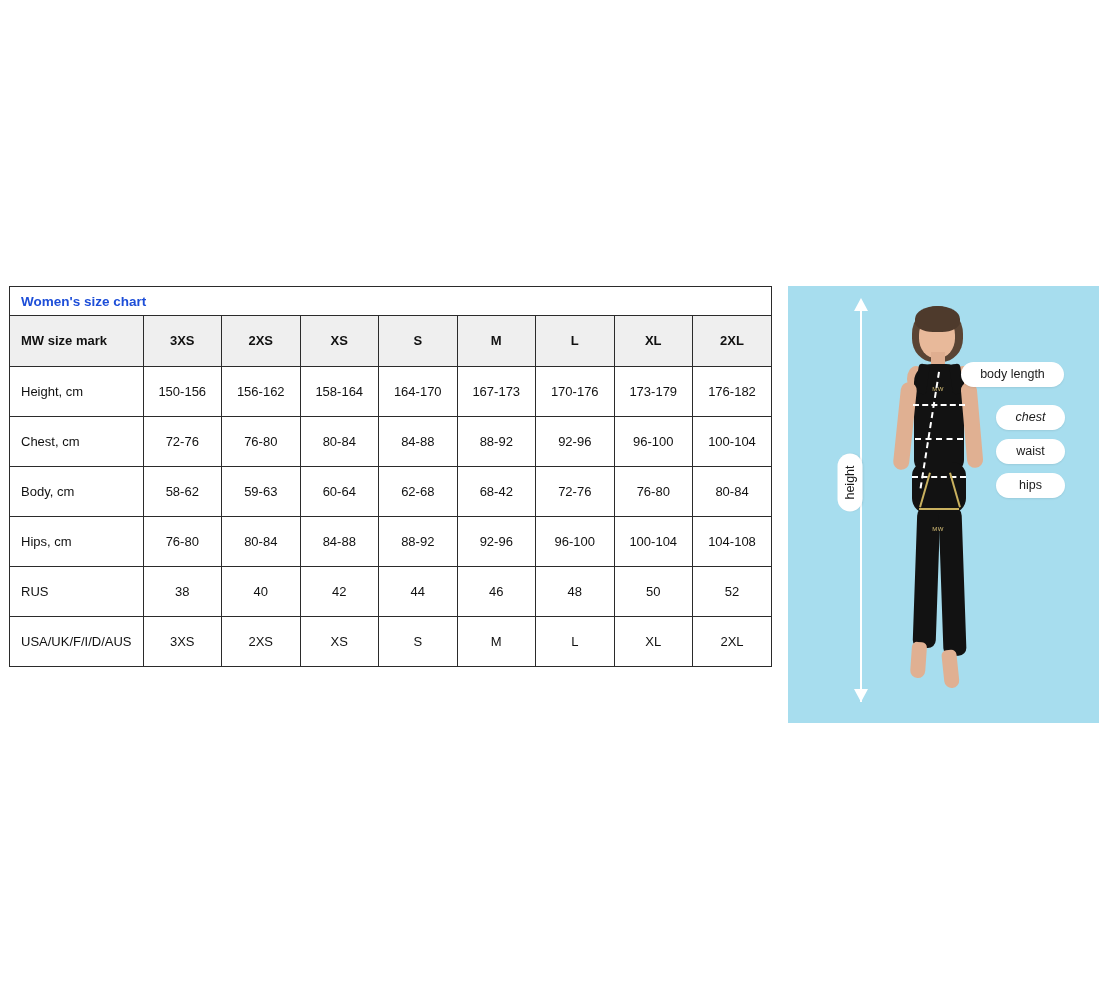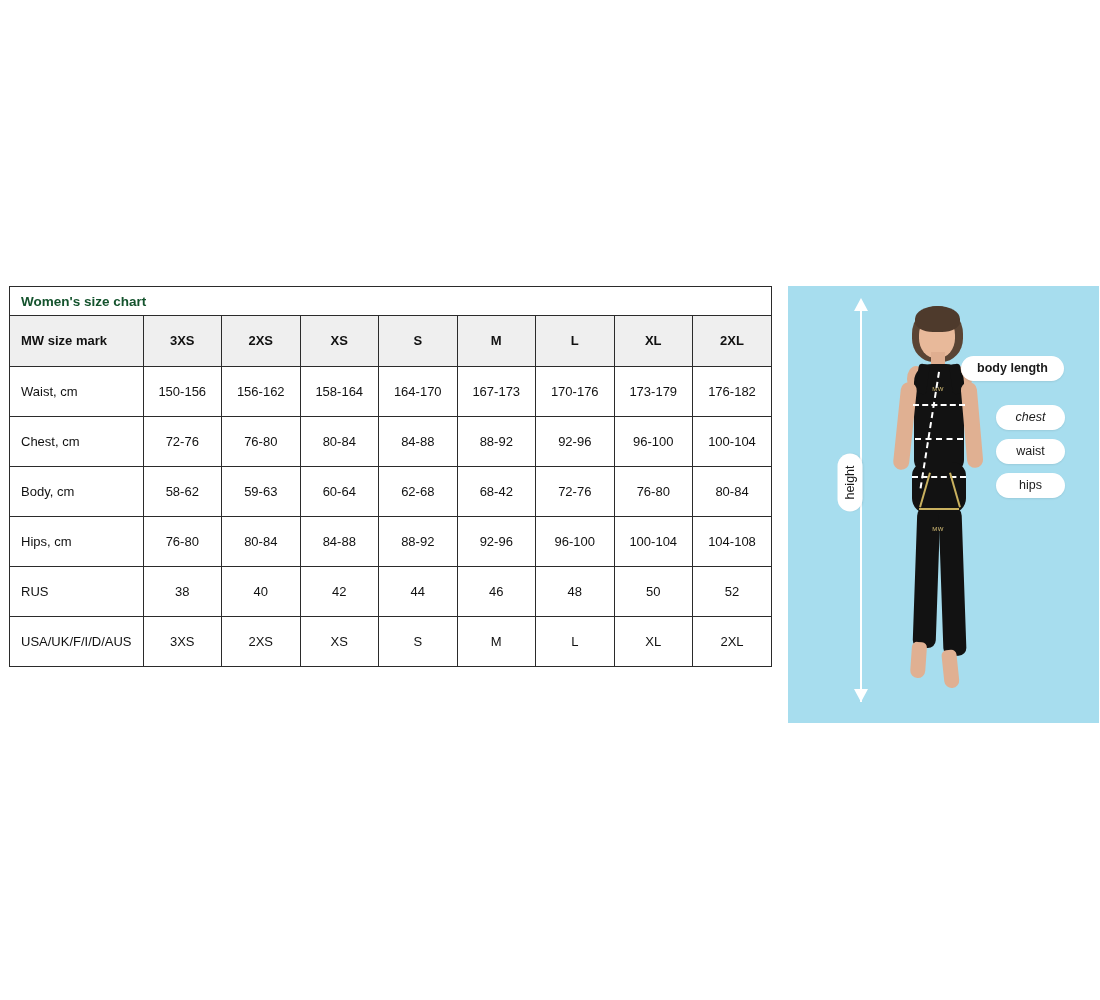--- a/index.html
+++ b/index.html
@@ -33,21 +33,21 @@
     border: 1px solid #2b2b2b;
     box-sizing: border-box;
     background: #ffffff;
   }
   .chart-title {
     height: 29px;
     line-height: 29px;
     padding-left: 11px;
     font-size: 13.5px;
     font-weight: bold;
-    color: #14532d;
+    color: #1d4ed8;
     border-bottom: 1px solid #2b2b2b;
     box-sizing: border-box;
   }
   table.size-table {
     border-collapse: collapse;
     width: 100%;
     table-layout: fixed;
   }
   table.size-table td,
   table.size-table th {
@@ -130,21 +130,21 @@
     background: #ffffff;
     border-radius: 14px;
     font-size: 12.5px;
     color: #1a1a1a;
     height: 25px;
     line-height: 25px;
     text-align: center;
     box-shadow: 0 1px 2px rgba(0,0,0,0.08);
     white-space: nowrap;
   }
-  .pill.body-length { left: 173px; top: 70px; width: 103px; font-weight: bold; }
+  .pill.body-length { left: 173px; top: 76px; width: 103px; }
   .pill.chest { left: 208px; top: 119px; width: 69px; font-style: italic; }
   .pill.waist { left: 208px; top: 153px; width: 69px; }
   .pill.hips { left: 208px; top: 187px; width: 69px; }
   .pill.height {
     left: 33px;
     top: 184px;
     width: 58px;
     height: 25px;
     line-height: 25px;
     transform: rotate(-90deg);
@@ -386,21 +386,21 @@
           <th>XS</th>
           <th>S</th>
           <th>M</th>
           <th>L</th>
           <th>XL</th>
           <th>2XL</th>
         </tr>
       </thead>
       <tbody>
         <tr>
-          <td>Waist, cm</td>
+          <td>Height, cm</td>
           <td>150-156</td>
           <td>156-162</td>
           <td>158-164</td>
           <td>164-170</td>
           <td>167-173</td>
           <td>170-176</td>
           <td>173-179</td>
           <td>176-182</td>
         </tr>
         <tr>

